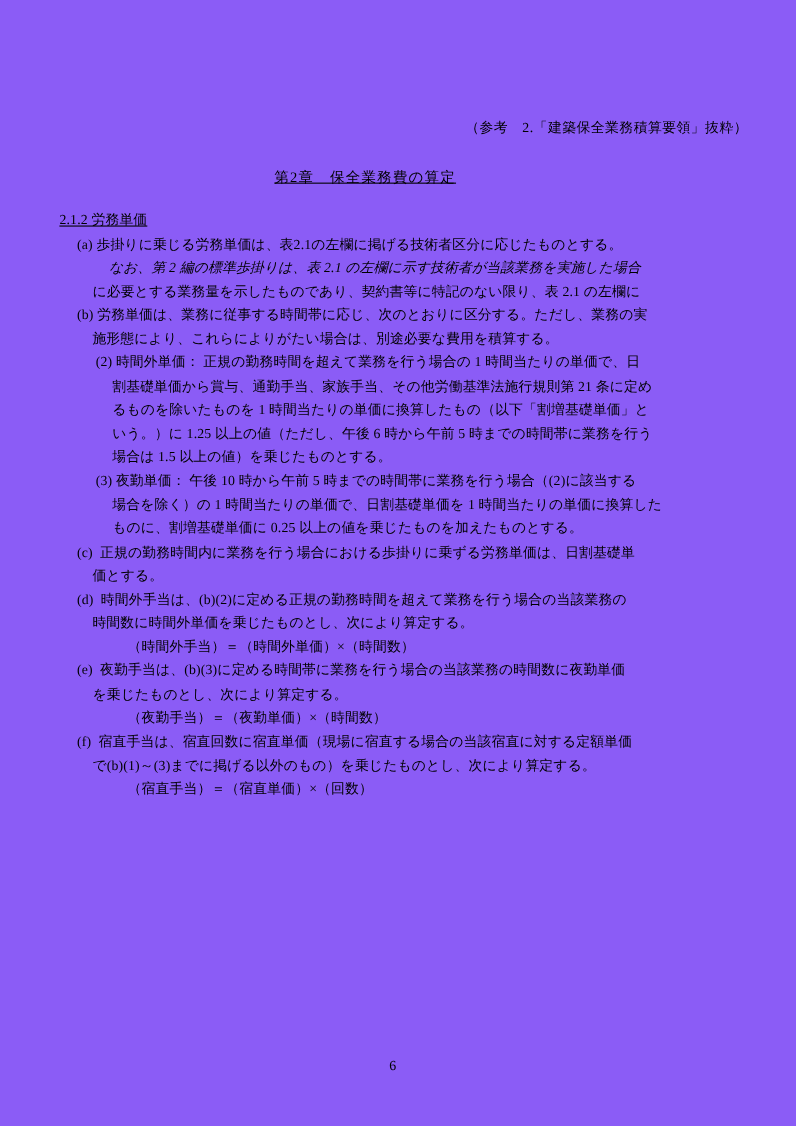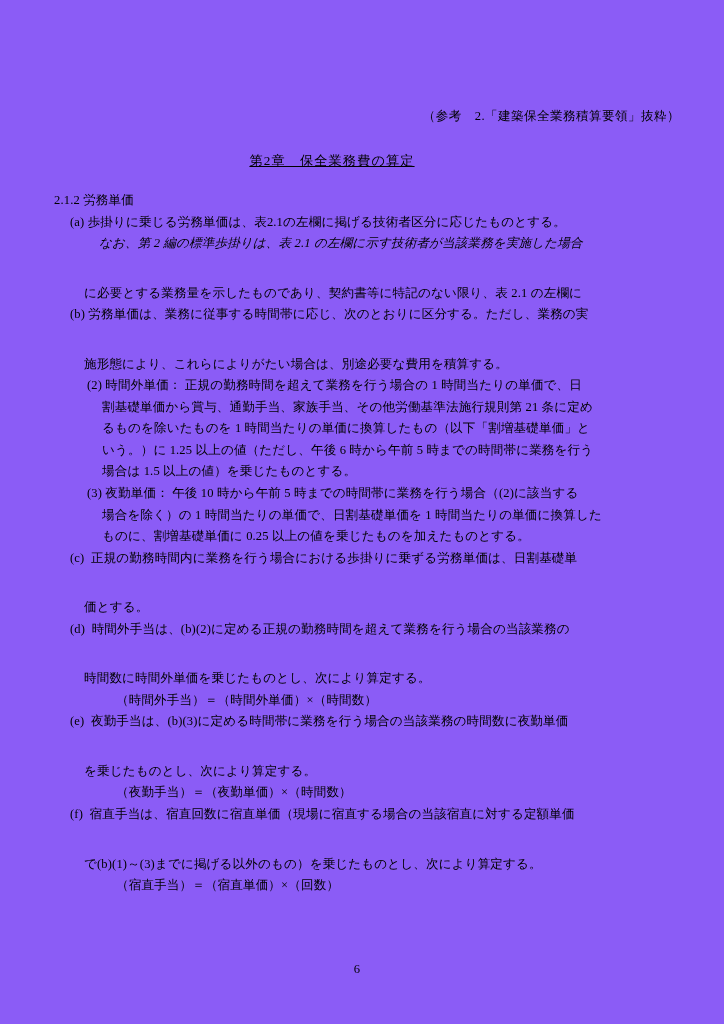--- a/index.html
+++ b/index.html
@@ -55,23 +55,23 @@
     width: 610px;
     font-size: 12.55px;
     line-height: 21.55px;
   }
   .line {
     white-space: pre;
     letter-spacing: 0.15px;
   }
 
   
-  .lv-section   { padding-left: 0px; }     
+  .lv-section   { padding-left: 0px; text-decoration: underline; }     
   .lv-item      { padding-left: 16px; }    
-  .lv-item-cont { padding-left: 30px; margin-top: 28px; }    
+  .lv-item-cont { padding-left: 30px; }    
   .lv-item-ind  { padding-left: 45px; font-style: italic; }    
   .lv-sub       { padding-left: 33px; }    
   .lv-sub-cont  { padding-left: 48px; }    
   .lv-formula   { padding-left: 62px; }    
 
   
   .page-number {
     position: absolute;
     top: 962px;
     left: 0;

